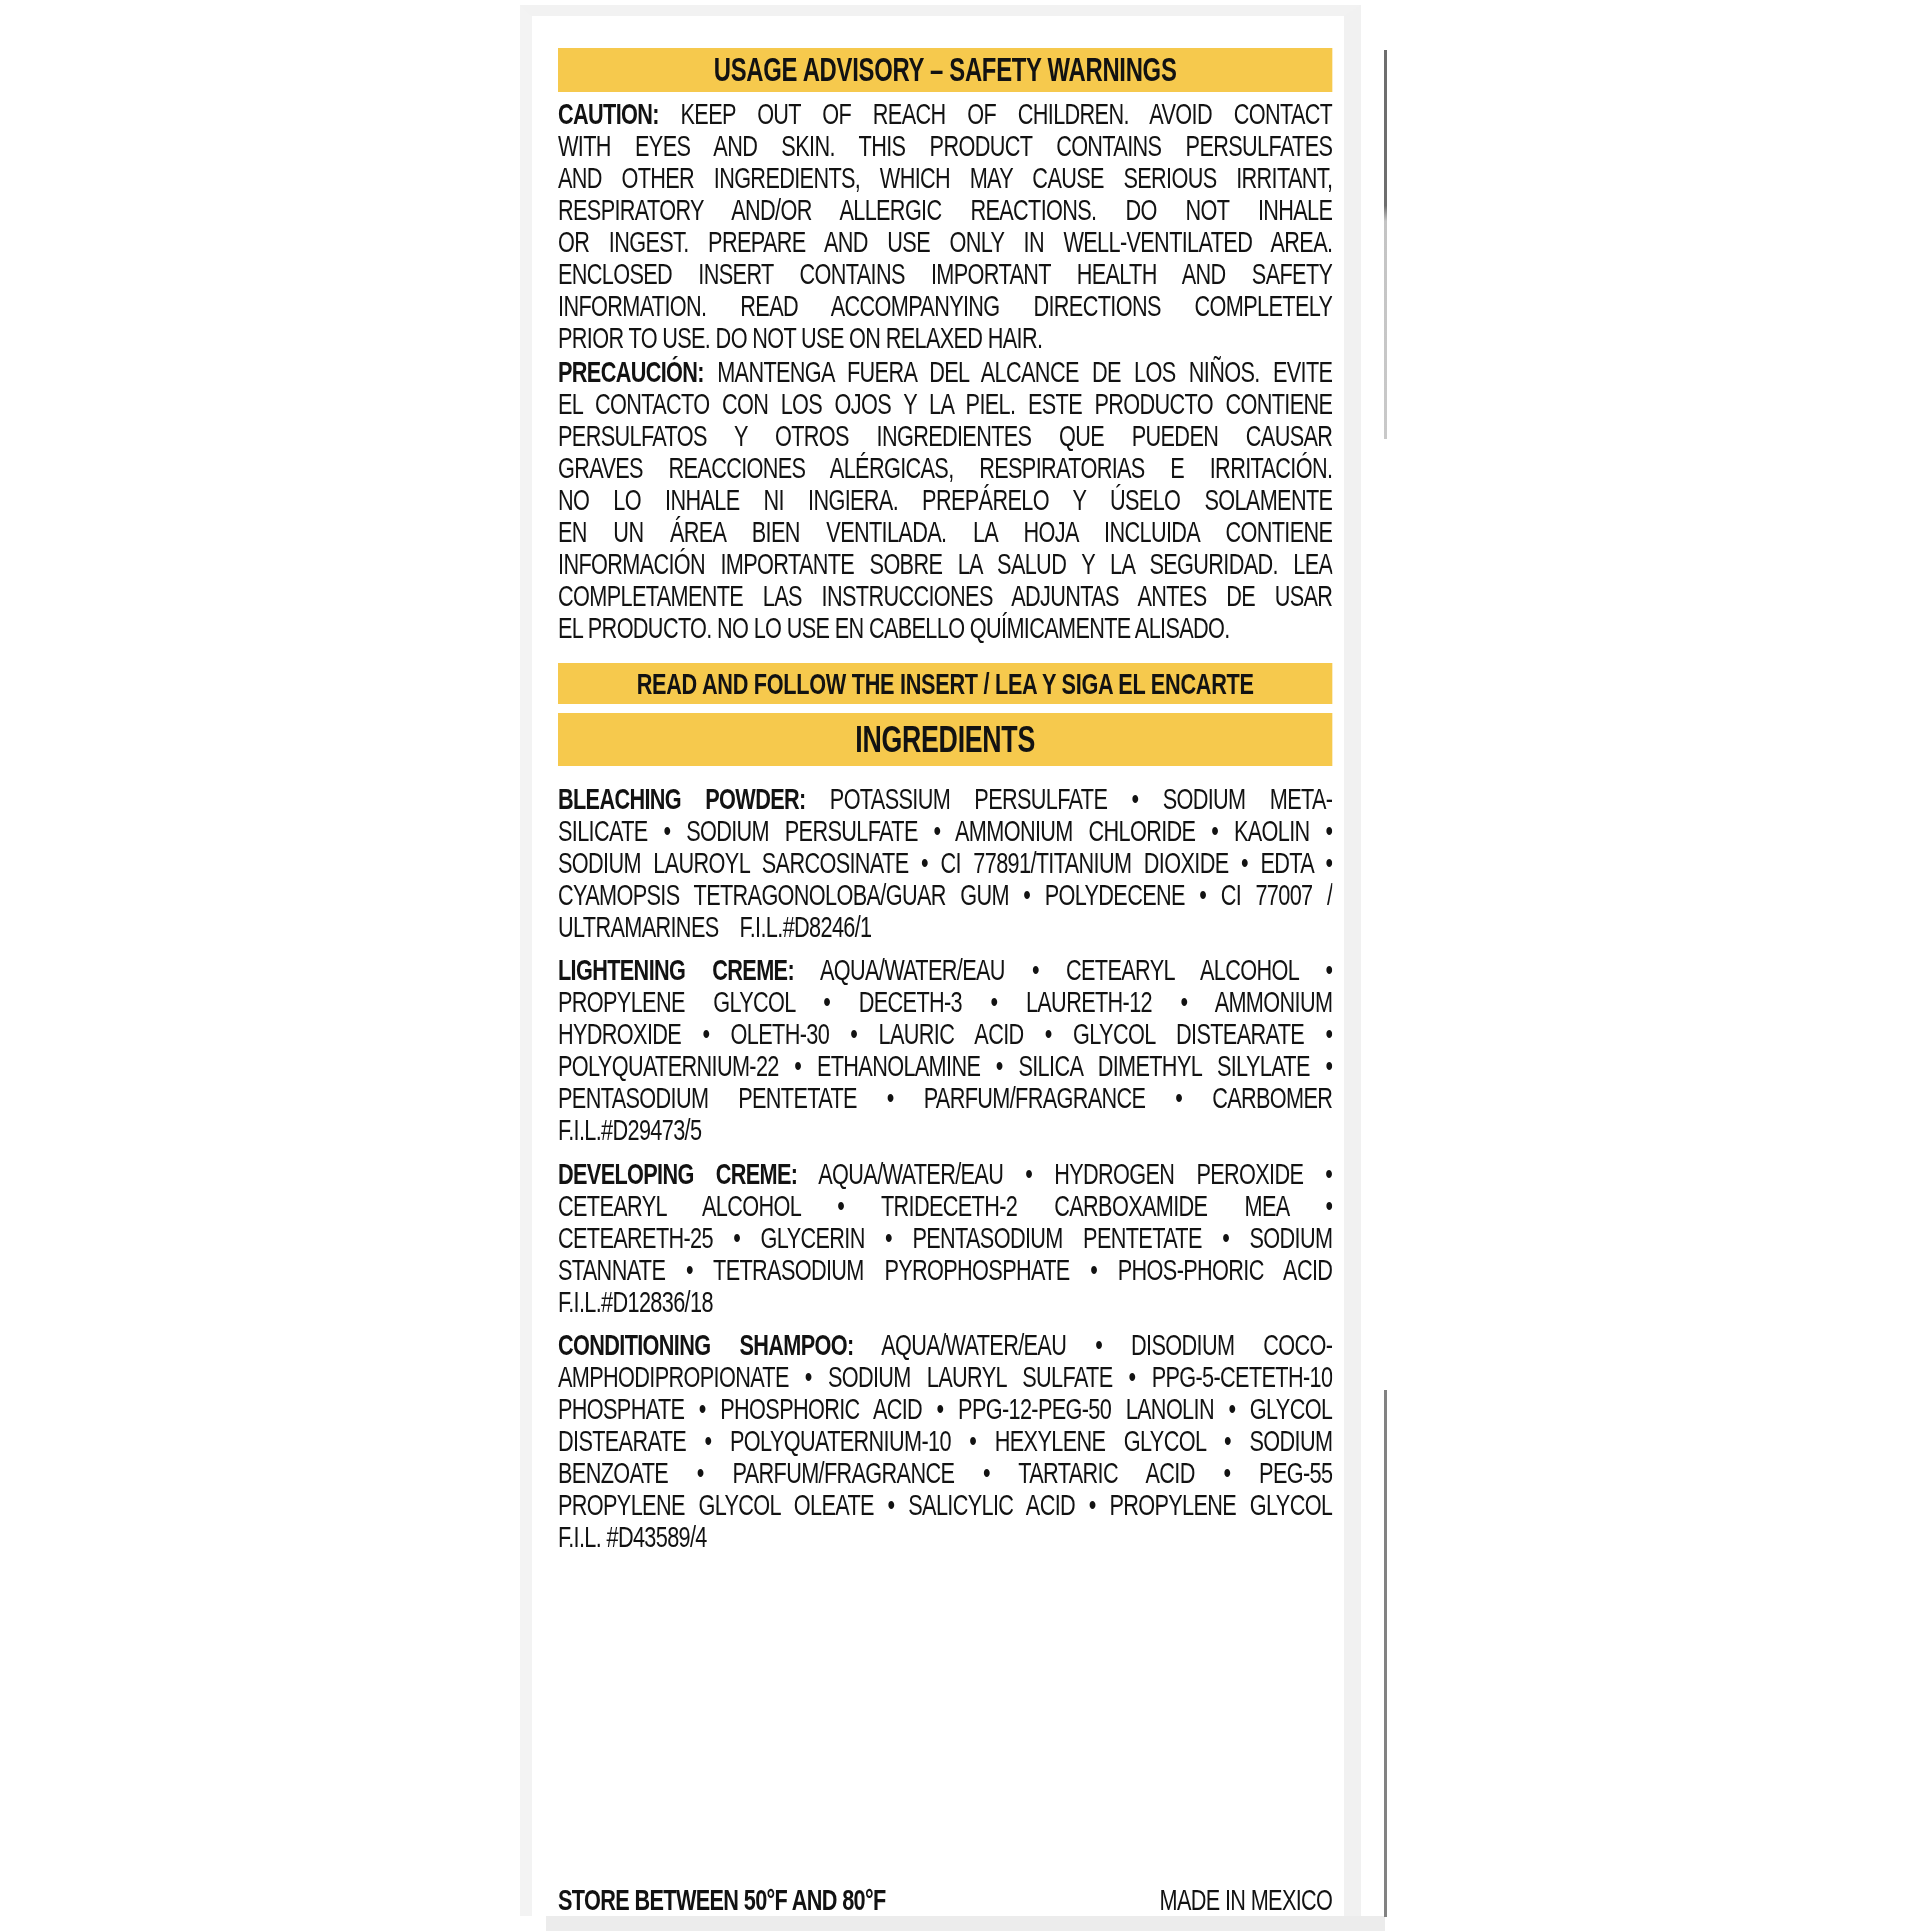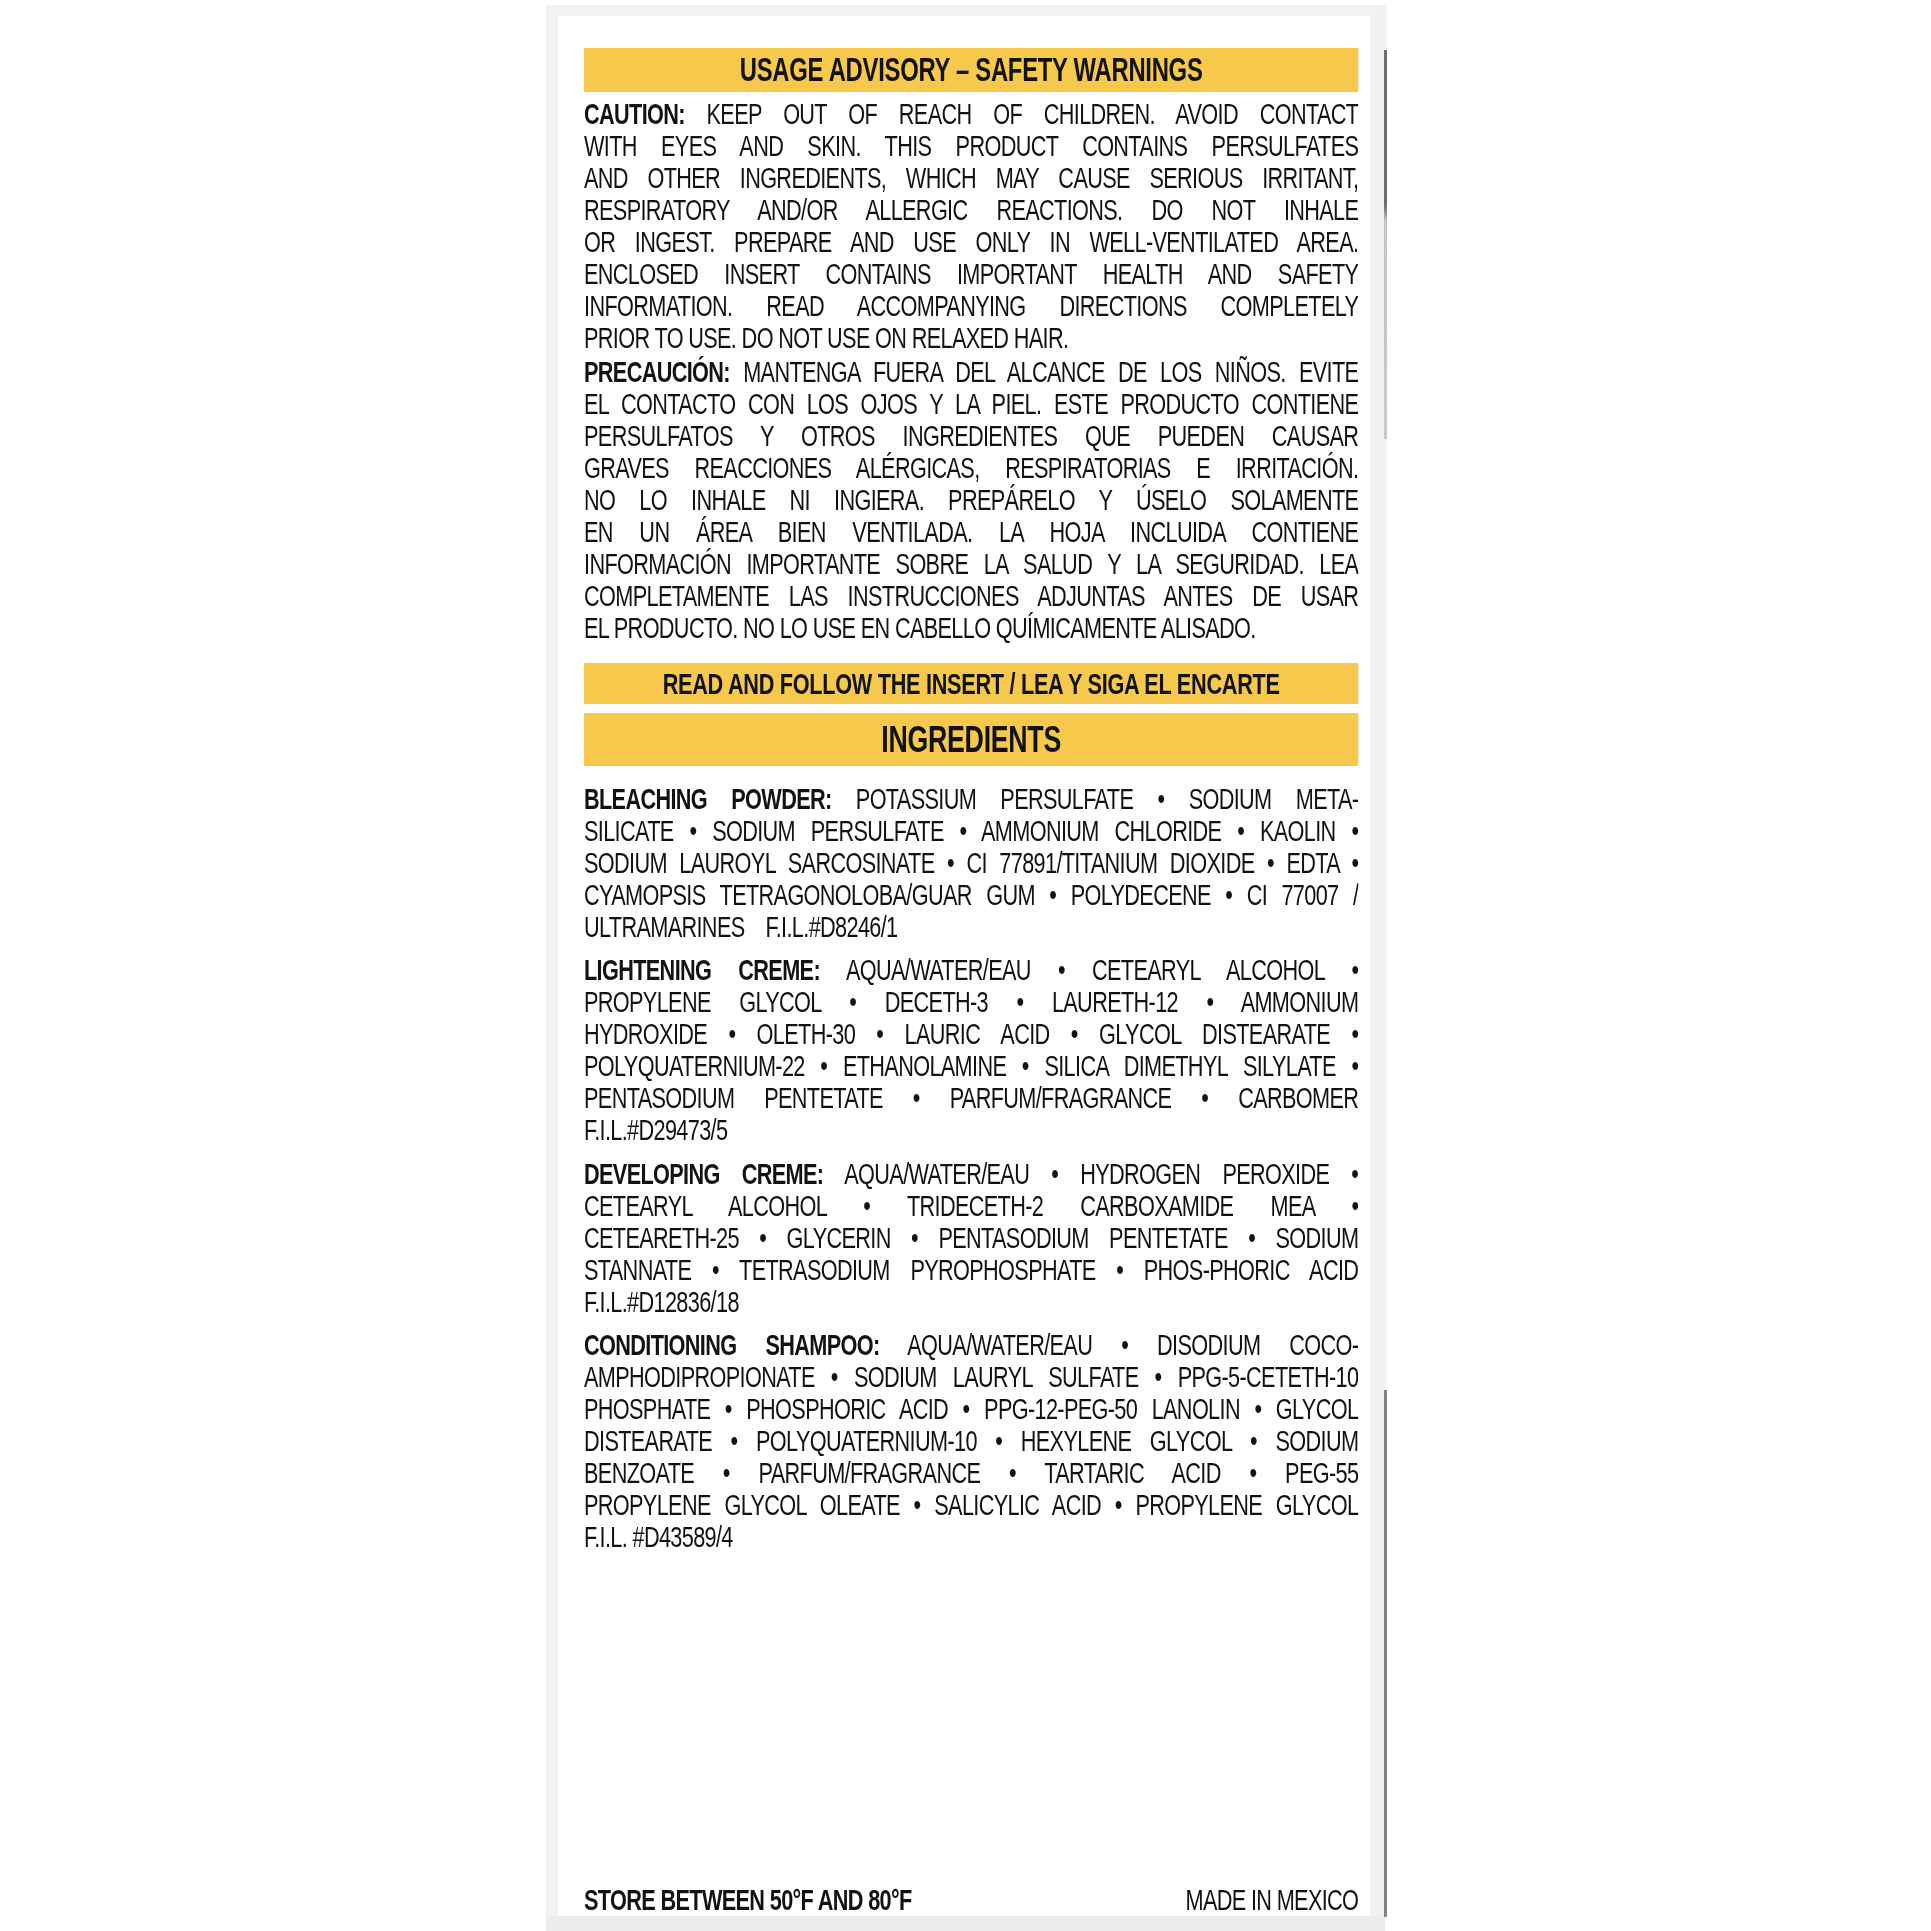--- a/index.html
+++ b/index.html
@@ -2,21 +2,21 @@
 <html style="font-size:14px"><head>
 <meta charset="utf-8">
 <style>
   html,body{margin:0;padding:0;}
   body{
     width:1931px;height:1931px;position:relative;background:#ffffff;
     font-family:"Liberation Sans", sans-serif;color:#121212;
     -webkit-font-smoothing:antialiased;
   }
   .card{
-    position:absolute;left:546px;top:5.3px;width:841px;height:1911px;
+    position:absolute;left:520px;top:5.3px;width:841px;height:1911px;
     box-sizing:border-box;background:#ffffff;
     border-top:11.4px solid #f2f2f2;
     border-left:12.3px solid #f3f3f3;
     border-right:17.6px solid #f1f1f1;
   }
   .content{position:absolute;left:25.5px;top:32px;width:776px;}
   
   .scalewrap{width:1071px;transform:scaleX(0.723);transform-origin:0 0;}
 
   .bar{

